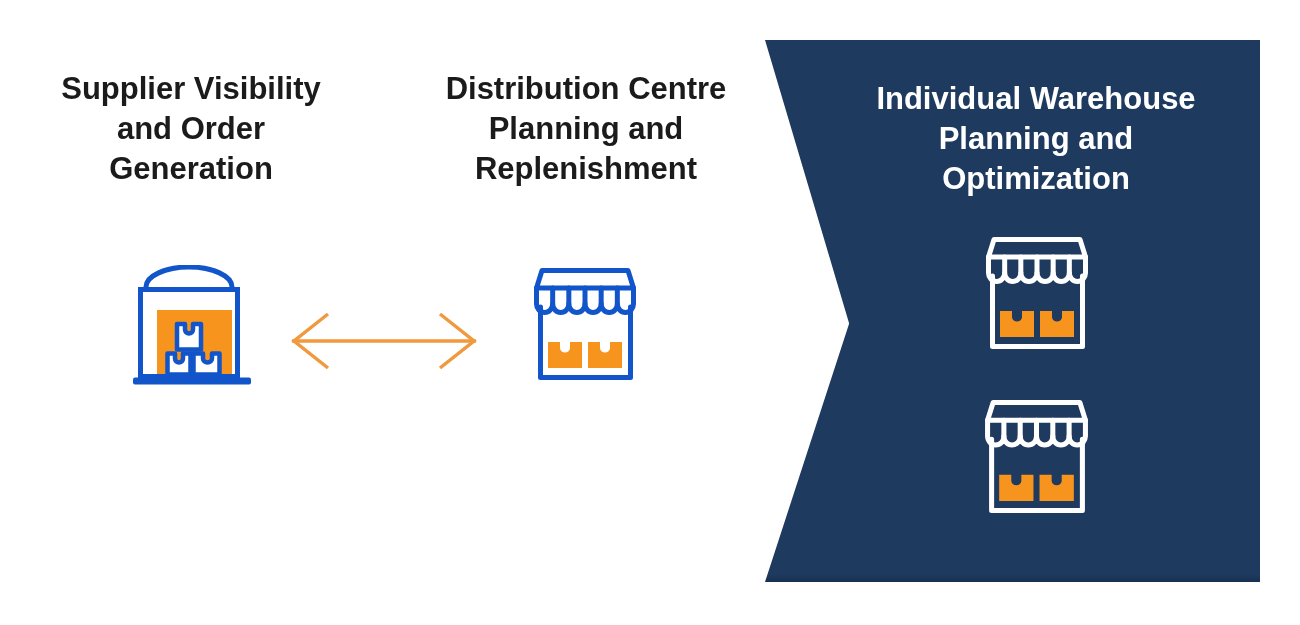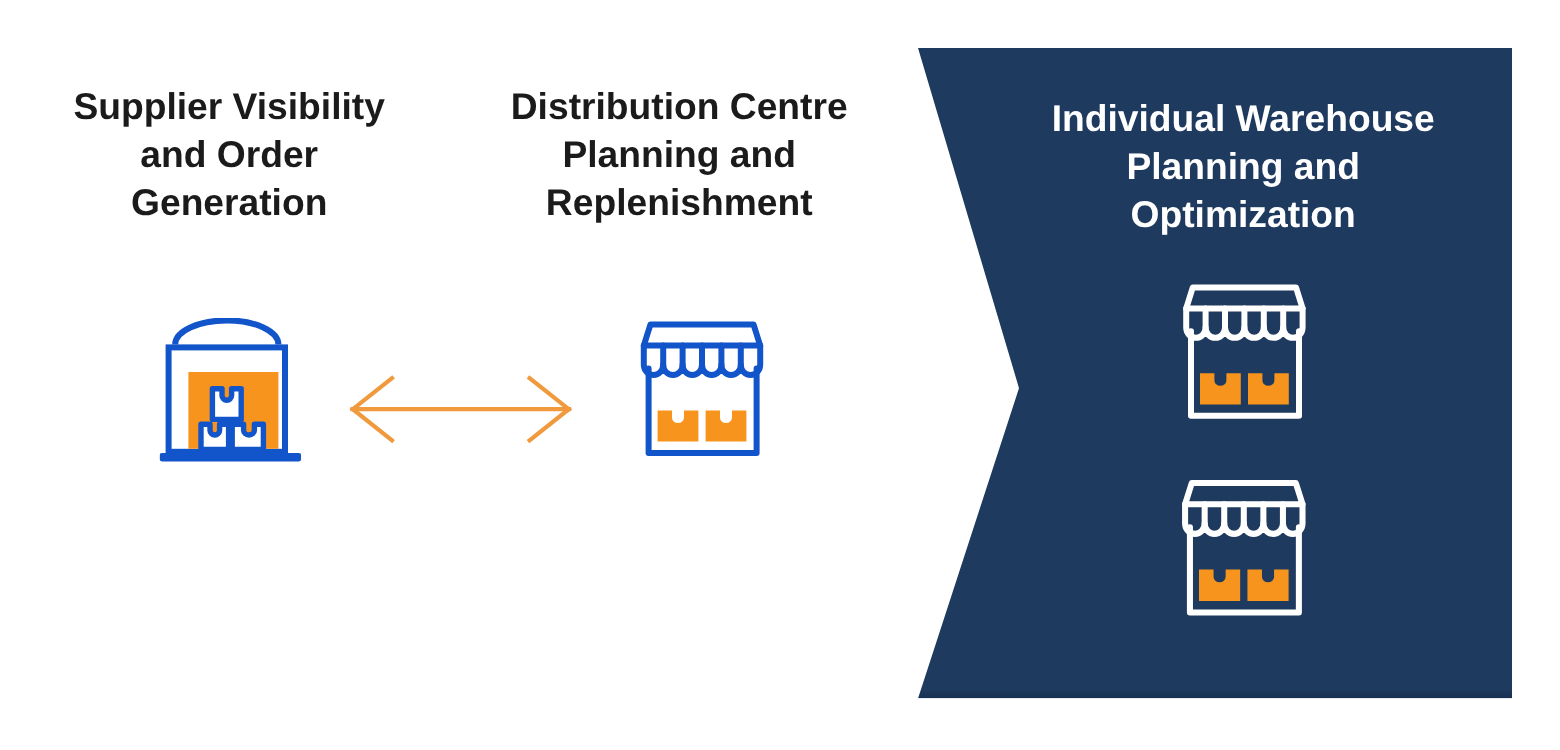--- a/index.html
+++ b/index.html
@@ -37,21 +37,21 @@
     font-size: 31px;
     line-height: 40px;
     font-weight: bold;
     text-align: center;
     color: var(--text_dark);
     white-space: pre-line;
     letter-spacing: 0px;
   }
   .heading.light { color: var(--text_light); }
   .h1 { left: 15px;  top: 69px; }
-  .h2 { left: 390px; top: 69px; }
+  .h2 { left: 410px; top: 69px; }
   .h3 { left: 860px; top: 79px; }
   .icon { position: absolute; }
   .warehouse { left: 133px; top: 265px; width: 118px; height: 121px; }
   .arrow     { left: 286px; top: 310px; width: 196px; height: 62px;  }
   .store-distribution { left: 533px; top: 267px; width: 104px; height: 114px; }
   .store-wh-1 { left: 985px; top: 236px; width: 104px; height: 114px; }
   .store-wh-2 { left: 984px; top: 399px; width: 105px; height: 115px; }
   .store-blue  { color: var(--blue); }
   .store-white { color: var(--text_light); }
 </style>

